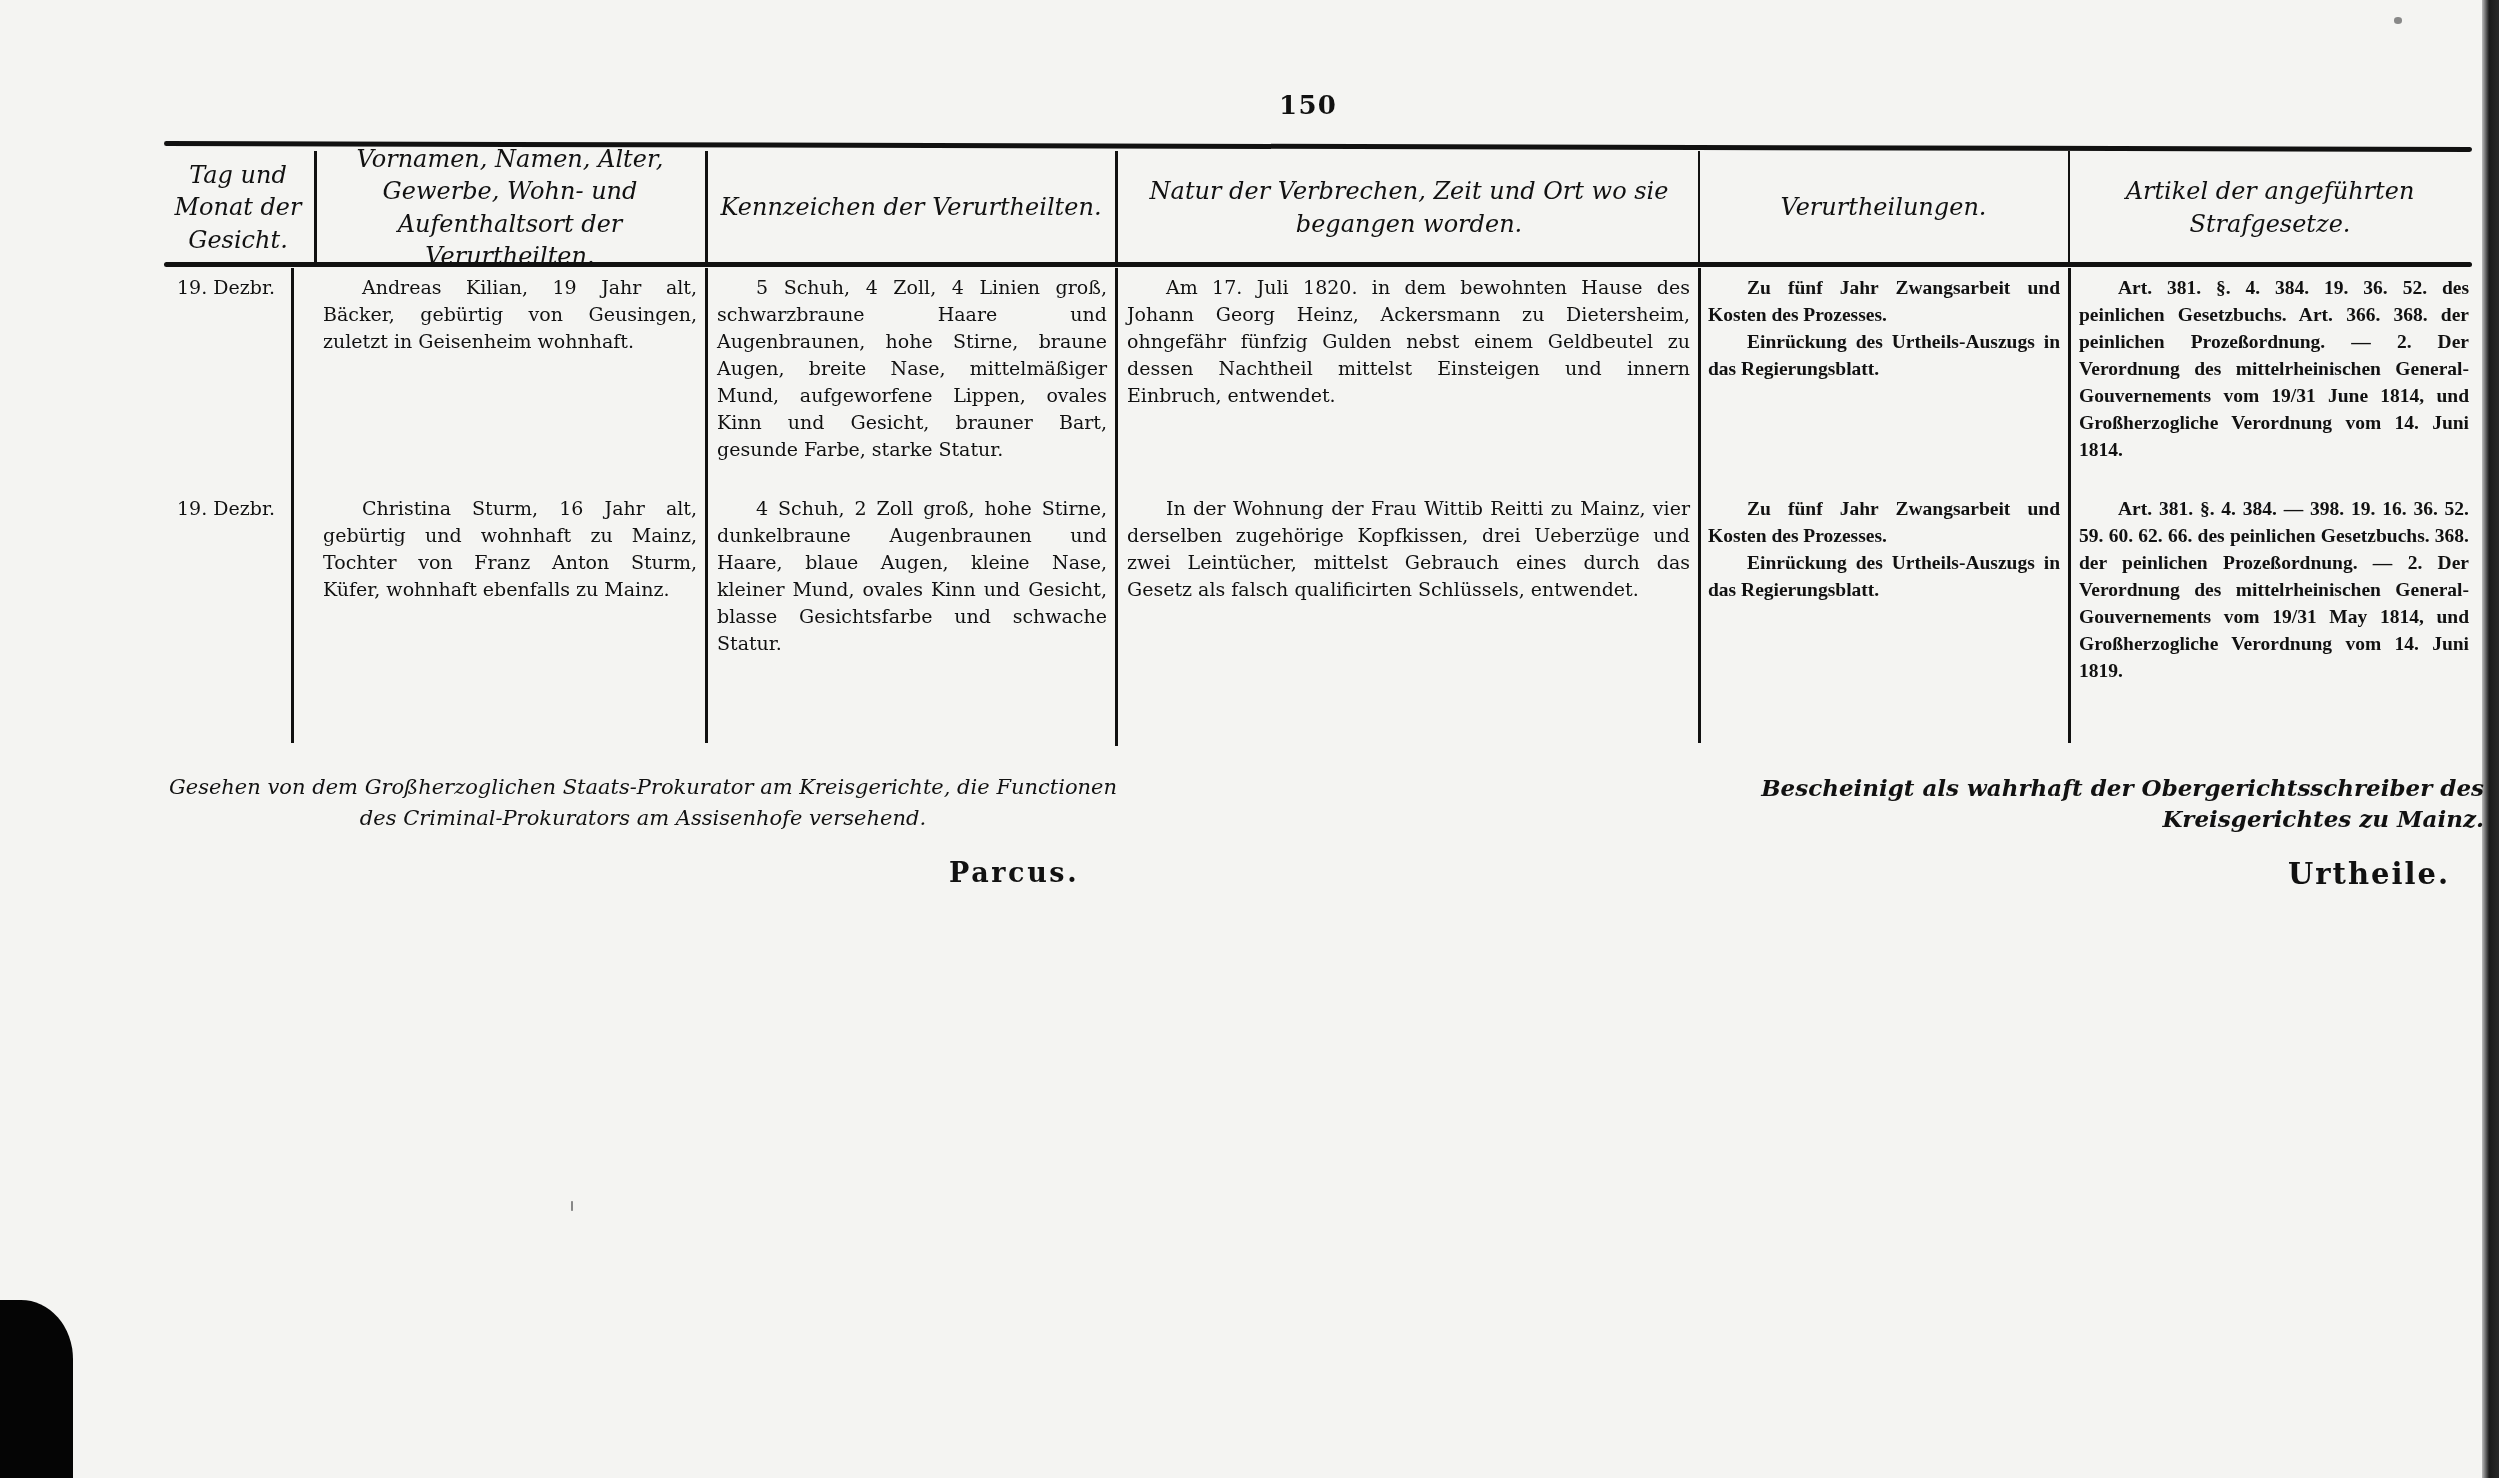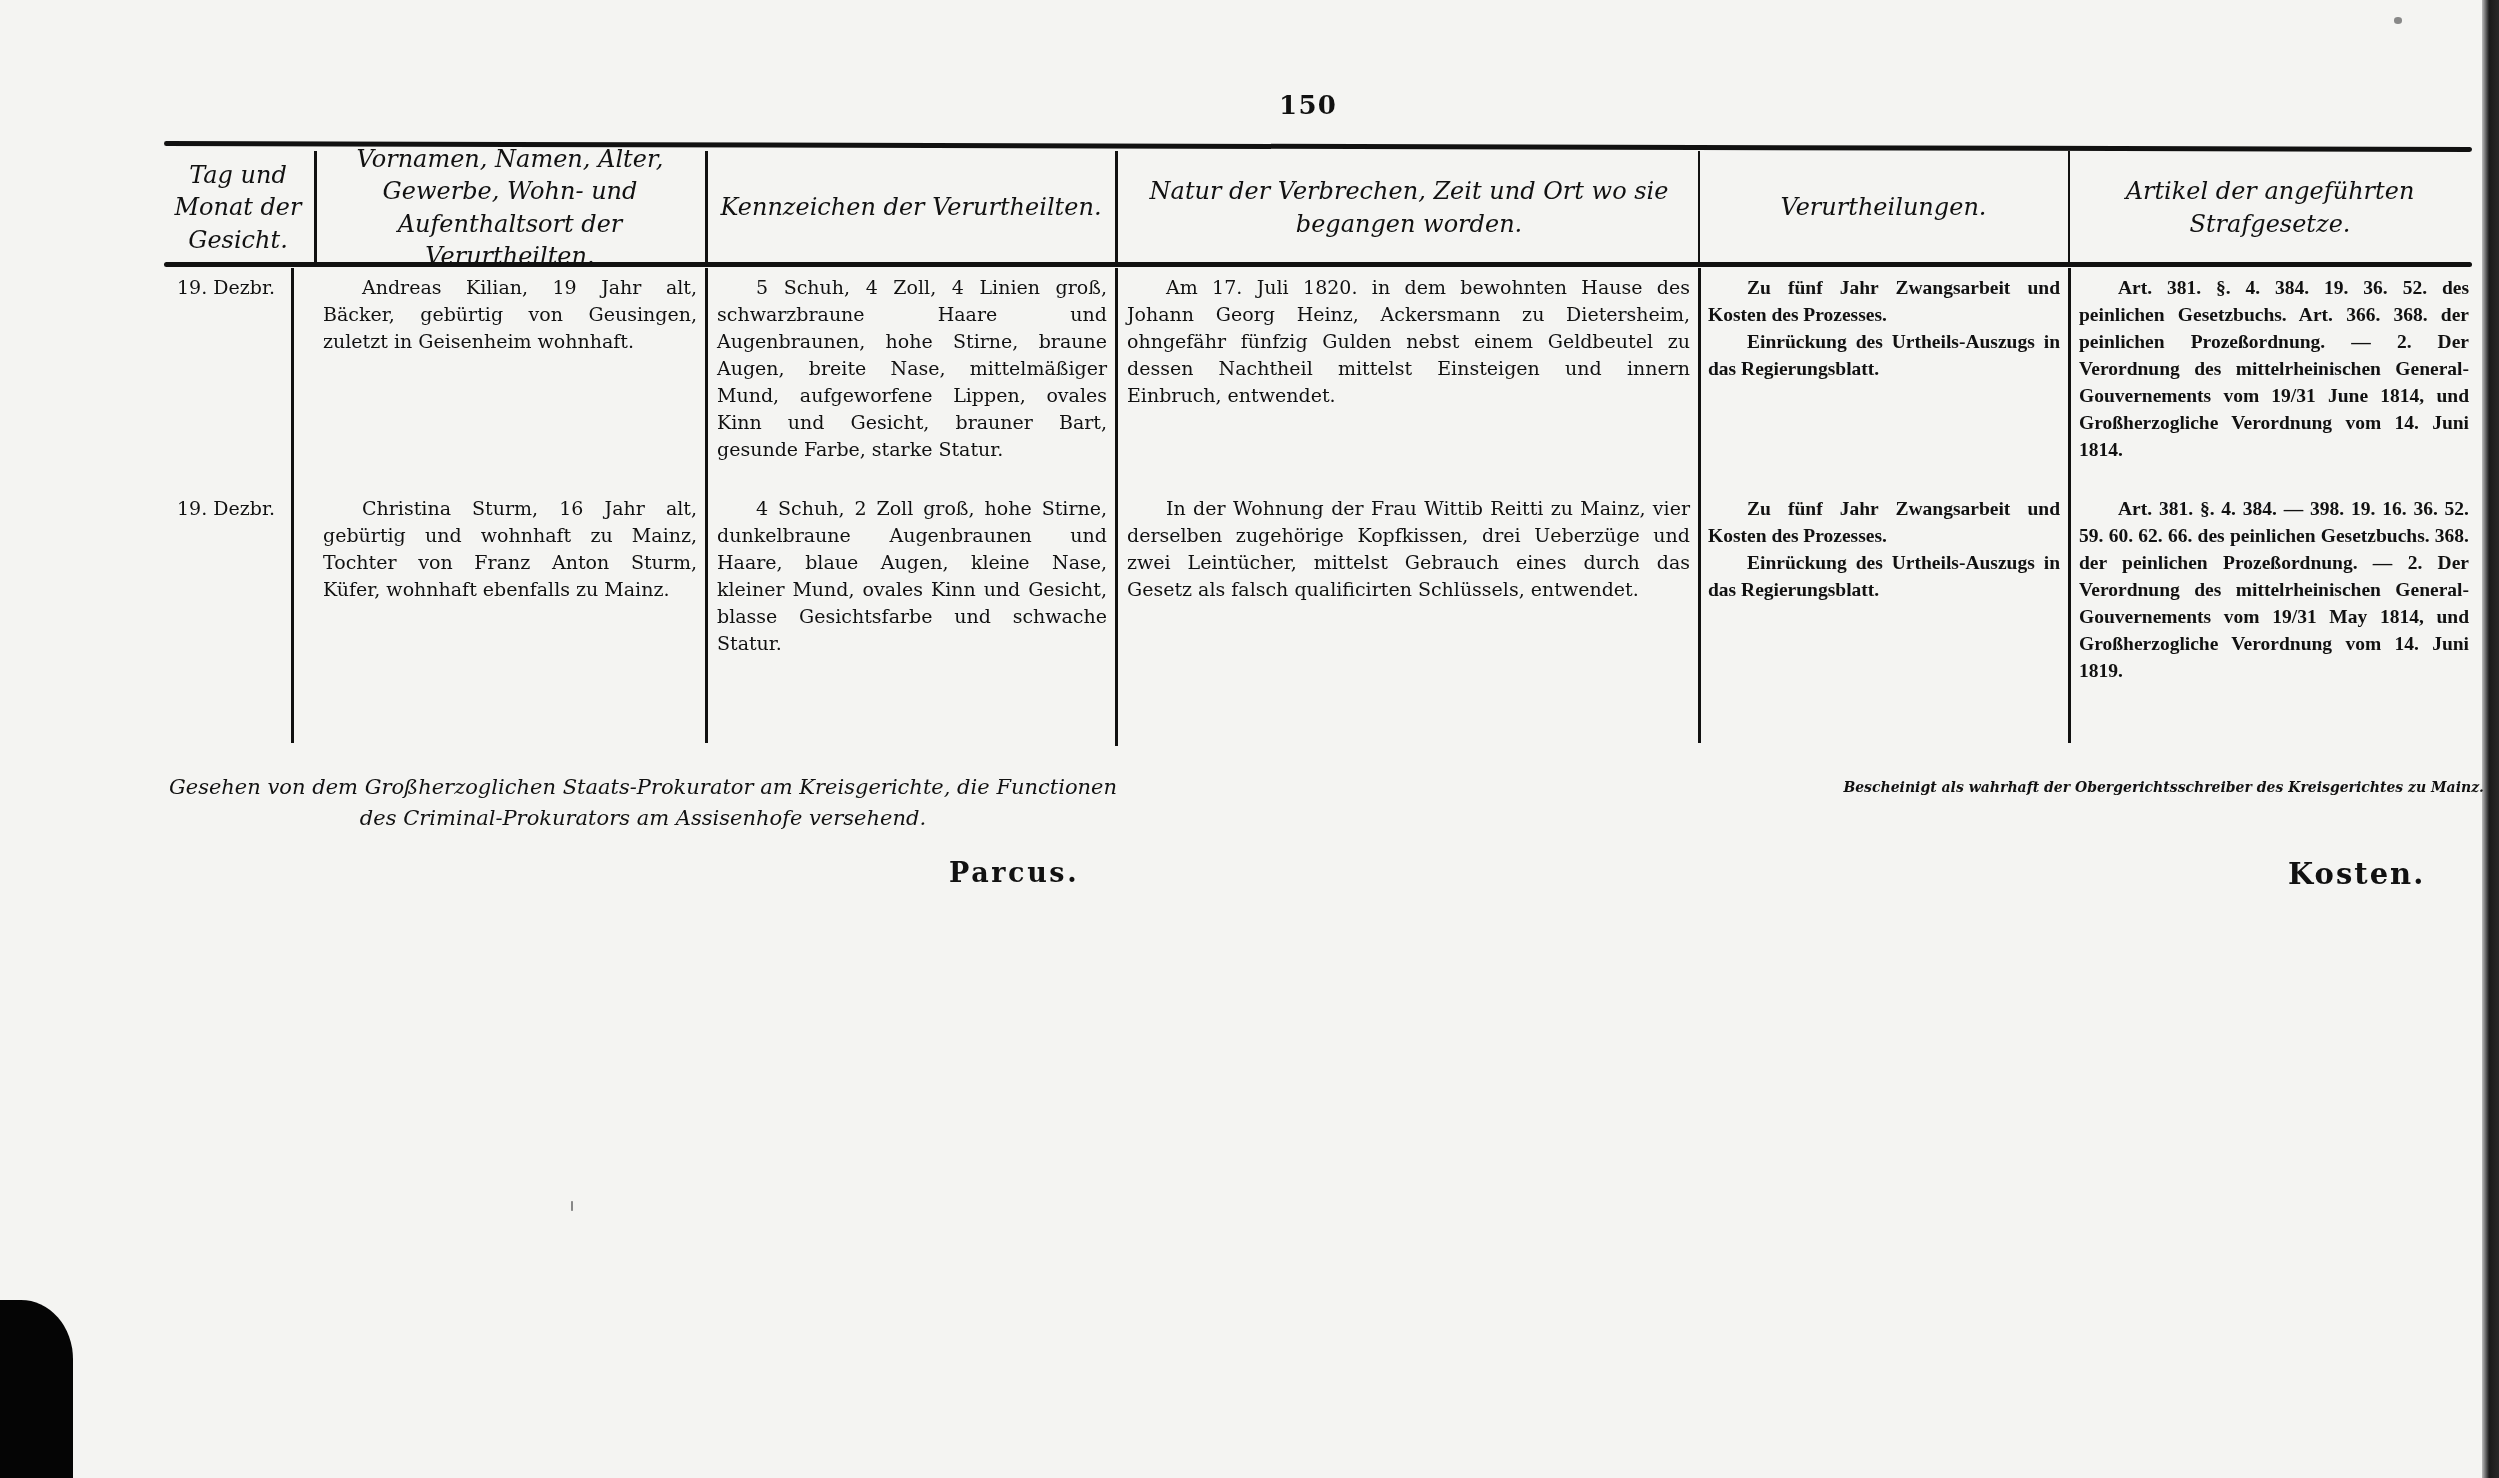--- a/index.html
+++ b/index.html
@@ -48,21 +48,21 @@
   .cell.date { text-align: center; }
   .cell.date p { text-indent: 0; }
   .cell.bold { font-weight: bold; font-family: "Liberation Serif", serif; font-size: 19.5px; }
 
   .footer-left {
     position: absolute; left: 150px; top: 772px; width: 962px;
     text-align: center; font-size: 21px; line-height: 31px; font-style: italic; margin-left: 12px;
   }
   .footer-right {
     position: absolute; left: 1645px; top: 772px; width: 839px;
-    text-align: right; font-size: 14px; line-height: 31px; font-weight: bold; font-style: italic;
+    text-align: right; font-size: 23px; line-height: 31px; font-weight: bold; font-style: italic;
   }
   .sig-left {
     position: absolute; left: 949px; top: 857px; font-size: 27px; font-weight: bold; letter-spacing: 2.6px;
   }
   .sig-right {
     position: absolute; left: 2288px; top: 857px; font-size: 29px; font-weight: bold; letter-spacing: 2px;
   }
 </style>
 </head>
 <body>
@@ -135,14 +135,14 @@
   </div>
   <div class="cell bold" style="left:1915px;top:351px;width:390px;">
     <p>Art. 381. §. 4. 384. — 398. 19. 16. 36. 52. 59. 60. 62. 66. des peinlichen Gesetzbuchs. 368. der peinlichen Prozeßordnung. — 2. Der Verordnung des mittelrheinischen General-Gouvernements vom 19/31 May 1814, und Großherzogliche Verordnung vom 14. Juni 1819.</p>
   </div>
 </div>
 
 <div class="footer-left">Gesehen von dem Großherzoglichen Staats-Prokurator am Kreisgerichte, die Functionen des Criminal-Prokurators am Assisenhofe versehend.</div>
 <div class="sig-left">Parcus.</div>
 
 <div class="footer-right">Bescheinigt als wahrhaft der Obergerichtsschreiber des Kreisgerichtes zu Mainz.</div>
-<div class="sig-right">Kosten.</div>
+<div class="sig-right">Urtheile.</div>
 
 
 </body></html>

